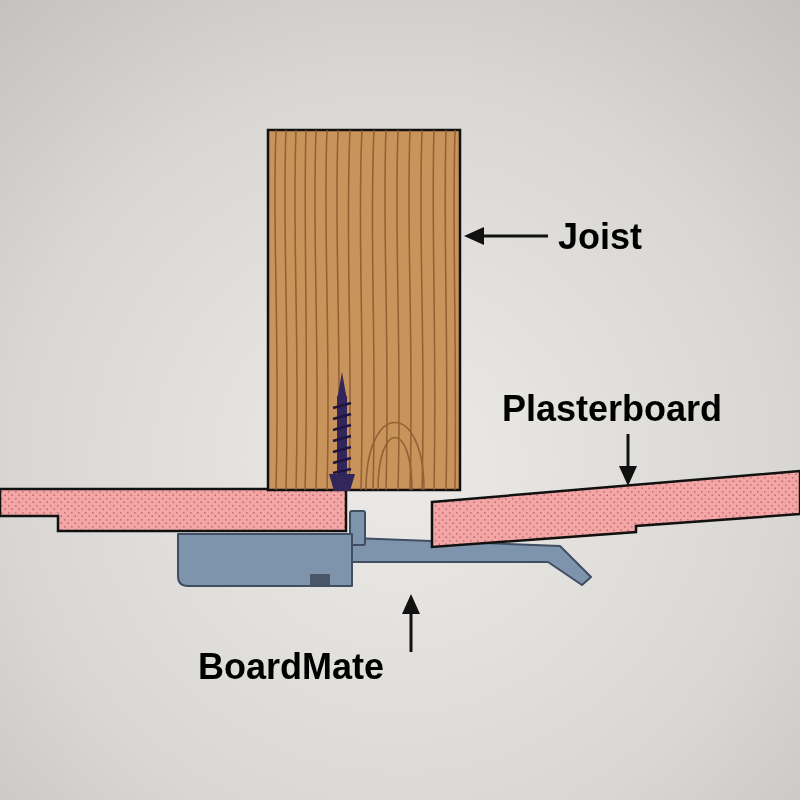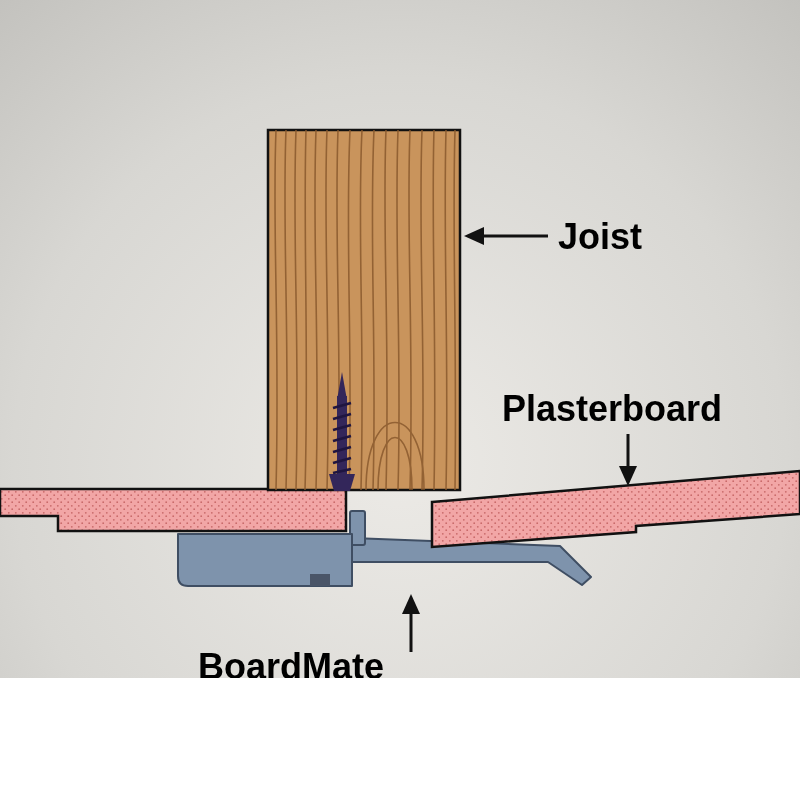--- a/index.html
+++ b/index.html
@@ -1,16 +1,16 @@
 <!DOCTYPE html>
 <html><head>
 <meta charset="utf-8">
 <style>
   html,body{margin:0;padding:0;background:#fff;}
-  #stage{width:800px;height:678px;position:relative;overflow:hidden;}
+  #stage{width:800px;height:800px;position:relative;overflow:hidden;}
   .label{font:700 36px "Liberation Sans", sans-serif;fill:#000;}
   svg{display:block;}
 </style>
 </head>
 <body>
 
 <div id="stage">
 <svg width="800" height="800" viewBox="0 0 800 800">
   <defs>
     <radialGradient id="bg" cx="50%" cy="58%" r="78%">

